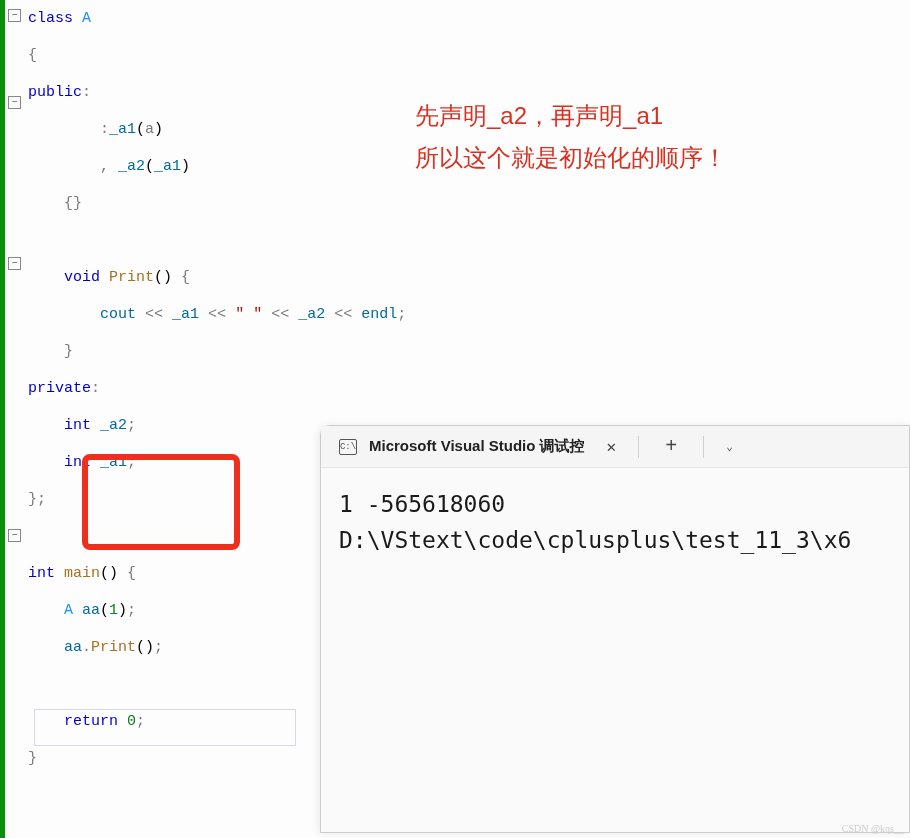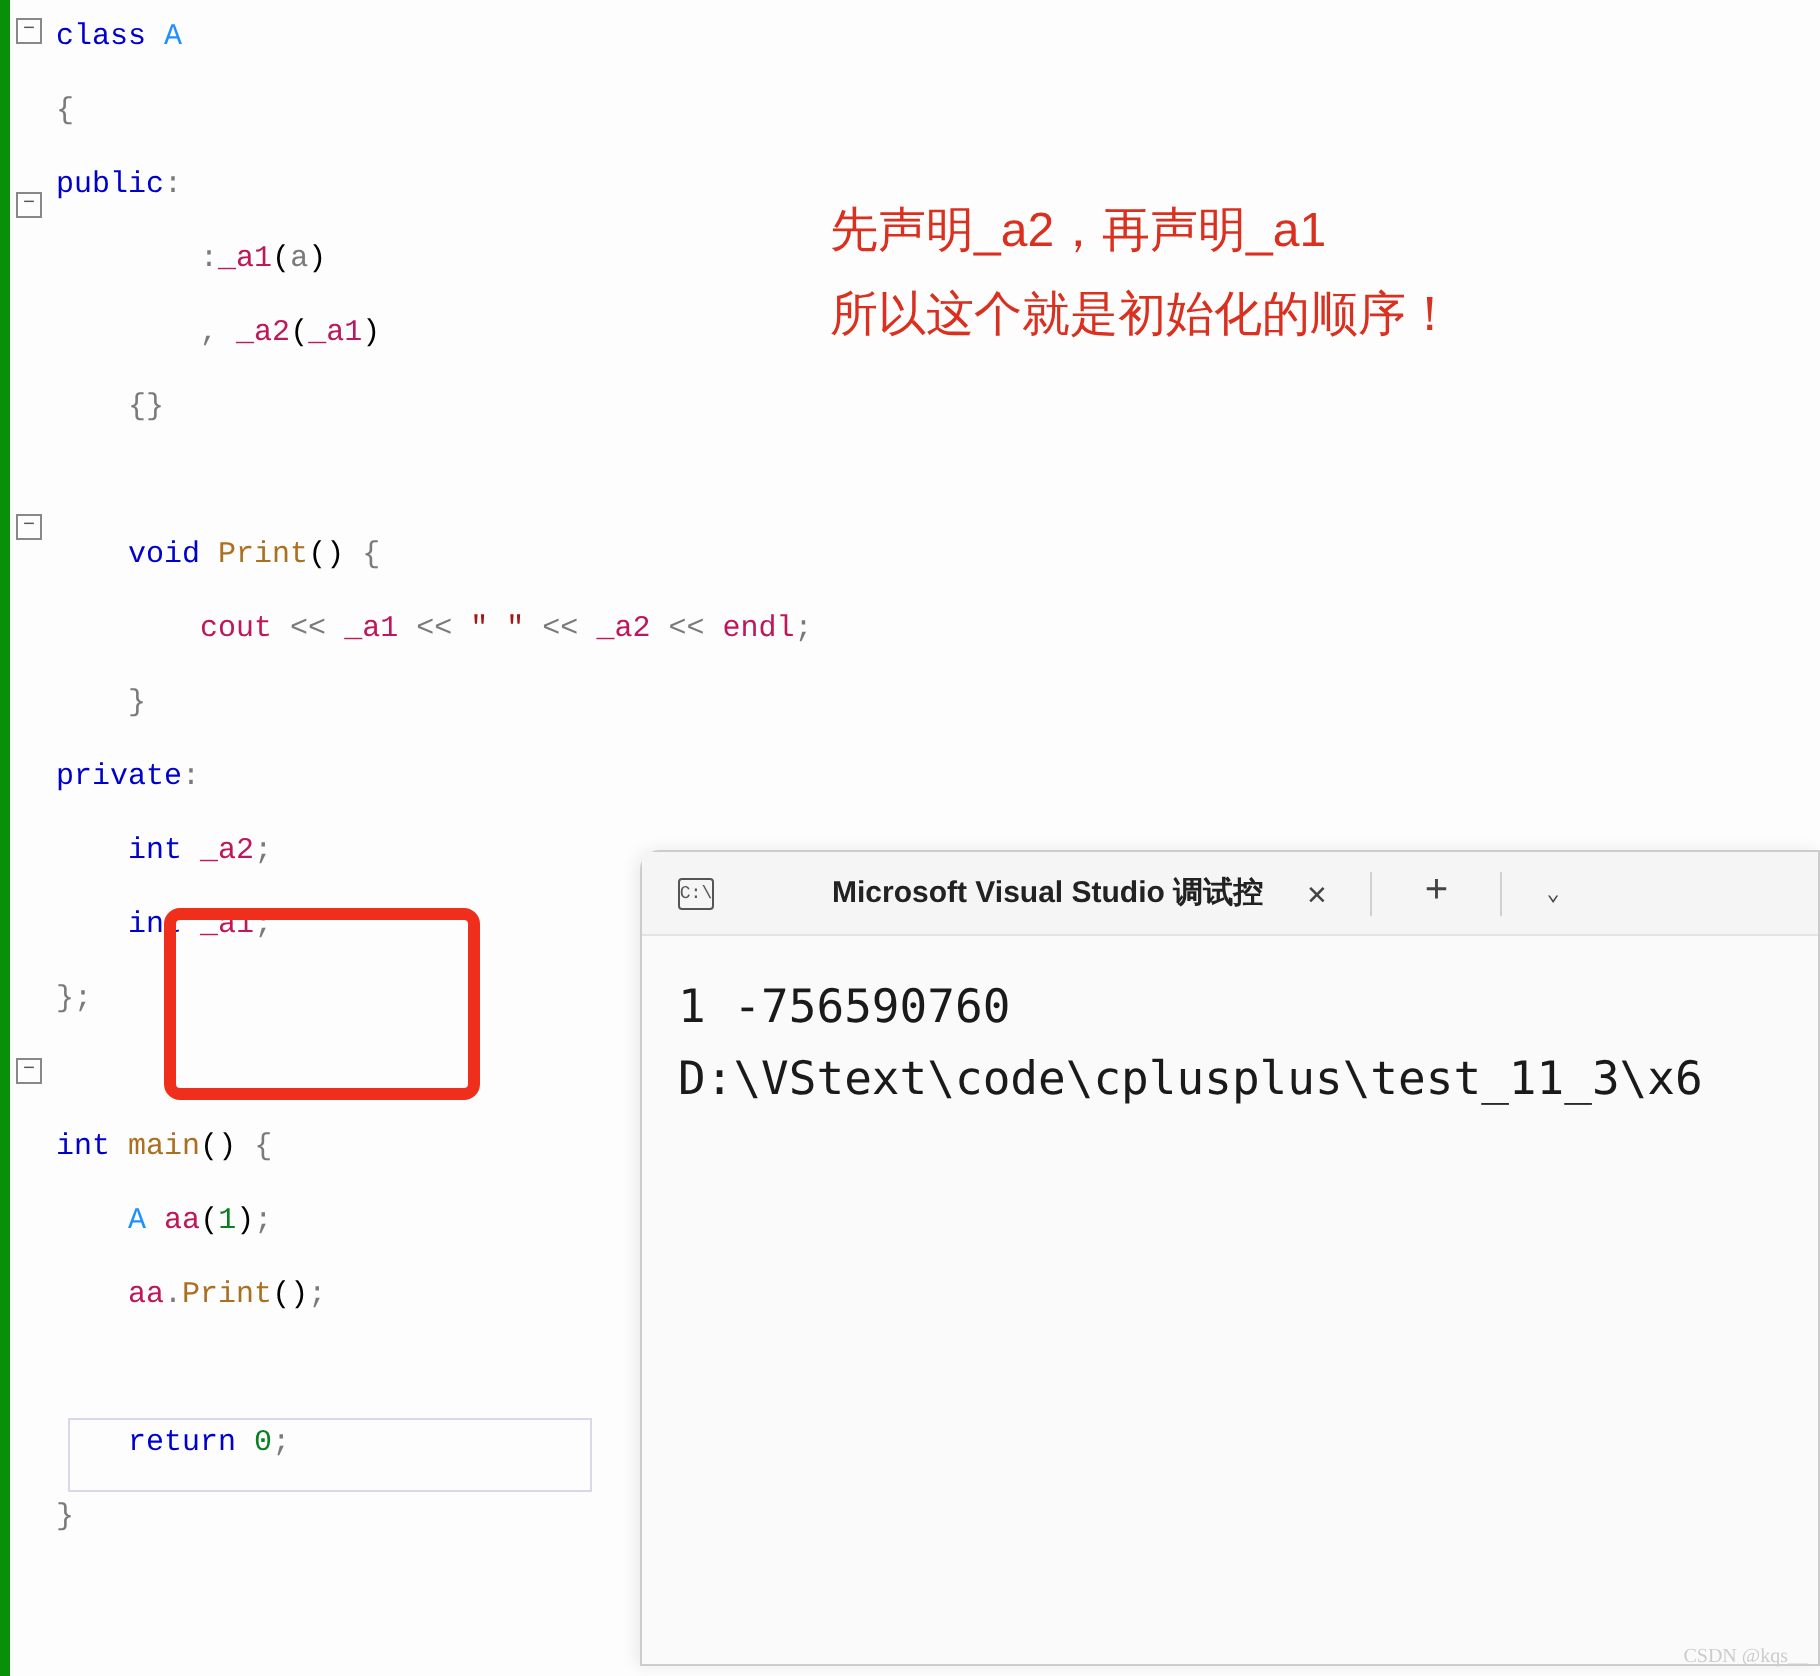--- a/index.html
+++ b/index.html
@@ -46,21 +46,21 @@
       font-size: 15px;
       line-height: 37px;
       position: relative;
     }
     .code-line {
       white-space: pre;
       height: 37px;
     }
     .kw { color: #0000cc; }
     .type { color: #1e90ff; }
-    .ident { color: #be185d; }
+    .ident { color: #0369a1; }
     .punct { color: #7a7a7a; }
     .paren { color: #000; }
     .func { color: #aa7020; }
     .num { color: #098020; }
     .str { color: #a31515; }
     
     .annotation {
       position: absolute;
       top: 95px;
       left: 415px;
@@ -110,21 +110,20 @@
       justify-content: center;
       font-size: 9px;
       color: #555;
     }
     .console-title {
       font-family: 'Microsoft YaHei', sans-serif;
       font-size: 15px;
       font-weight: 600;
       color: #222;
       flex: 0 0 auto;
-      margin-left: 47px;
     }
     .console-tab-close {
       font-size: 16px;
       color: #444;
       cursor: pointer;
       padding: 0 10px;
     }
     .console-divider {
       width: 1px;
       height: 22px;
@@ -234,19 +233,19 @@
         <span>C:\</span>
       </div>
     <div class="console-title">Microsoft Visual Studio 调试控</div>
     <div class="console-tab-close">✕</div>
     <div class="console-divider"></div>
     <div class="console-plus">+</div>
     <div class="console-divider"></div>
     <div class="console-dropdown">⌄</div>
   </div>
   <div class="console-body">
-    <div>1 -756590760</div>
+    <div>1 -565618060</div>
     <div></div>
     <div>D:\VStext\code\cplusplus\test_11_3\x6</div>
   </div>
 </div>
 
 <div class="watermark">CSDN @kqs__</div>
 
 </body></html>

